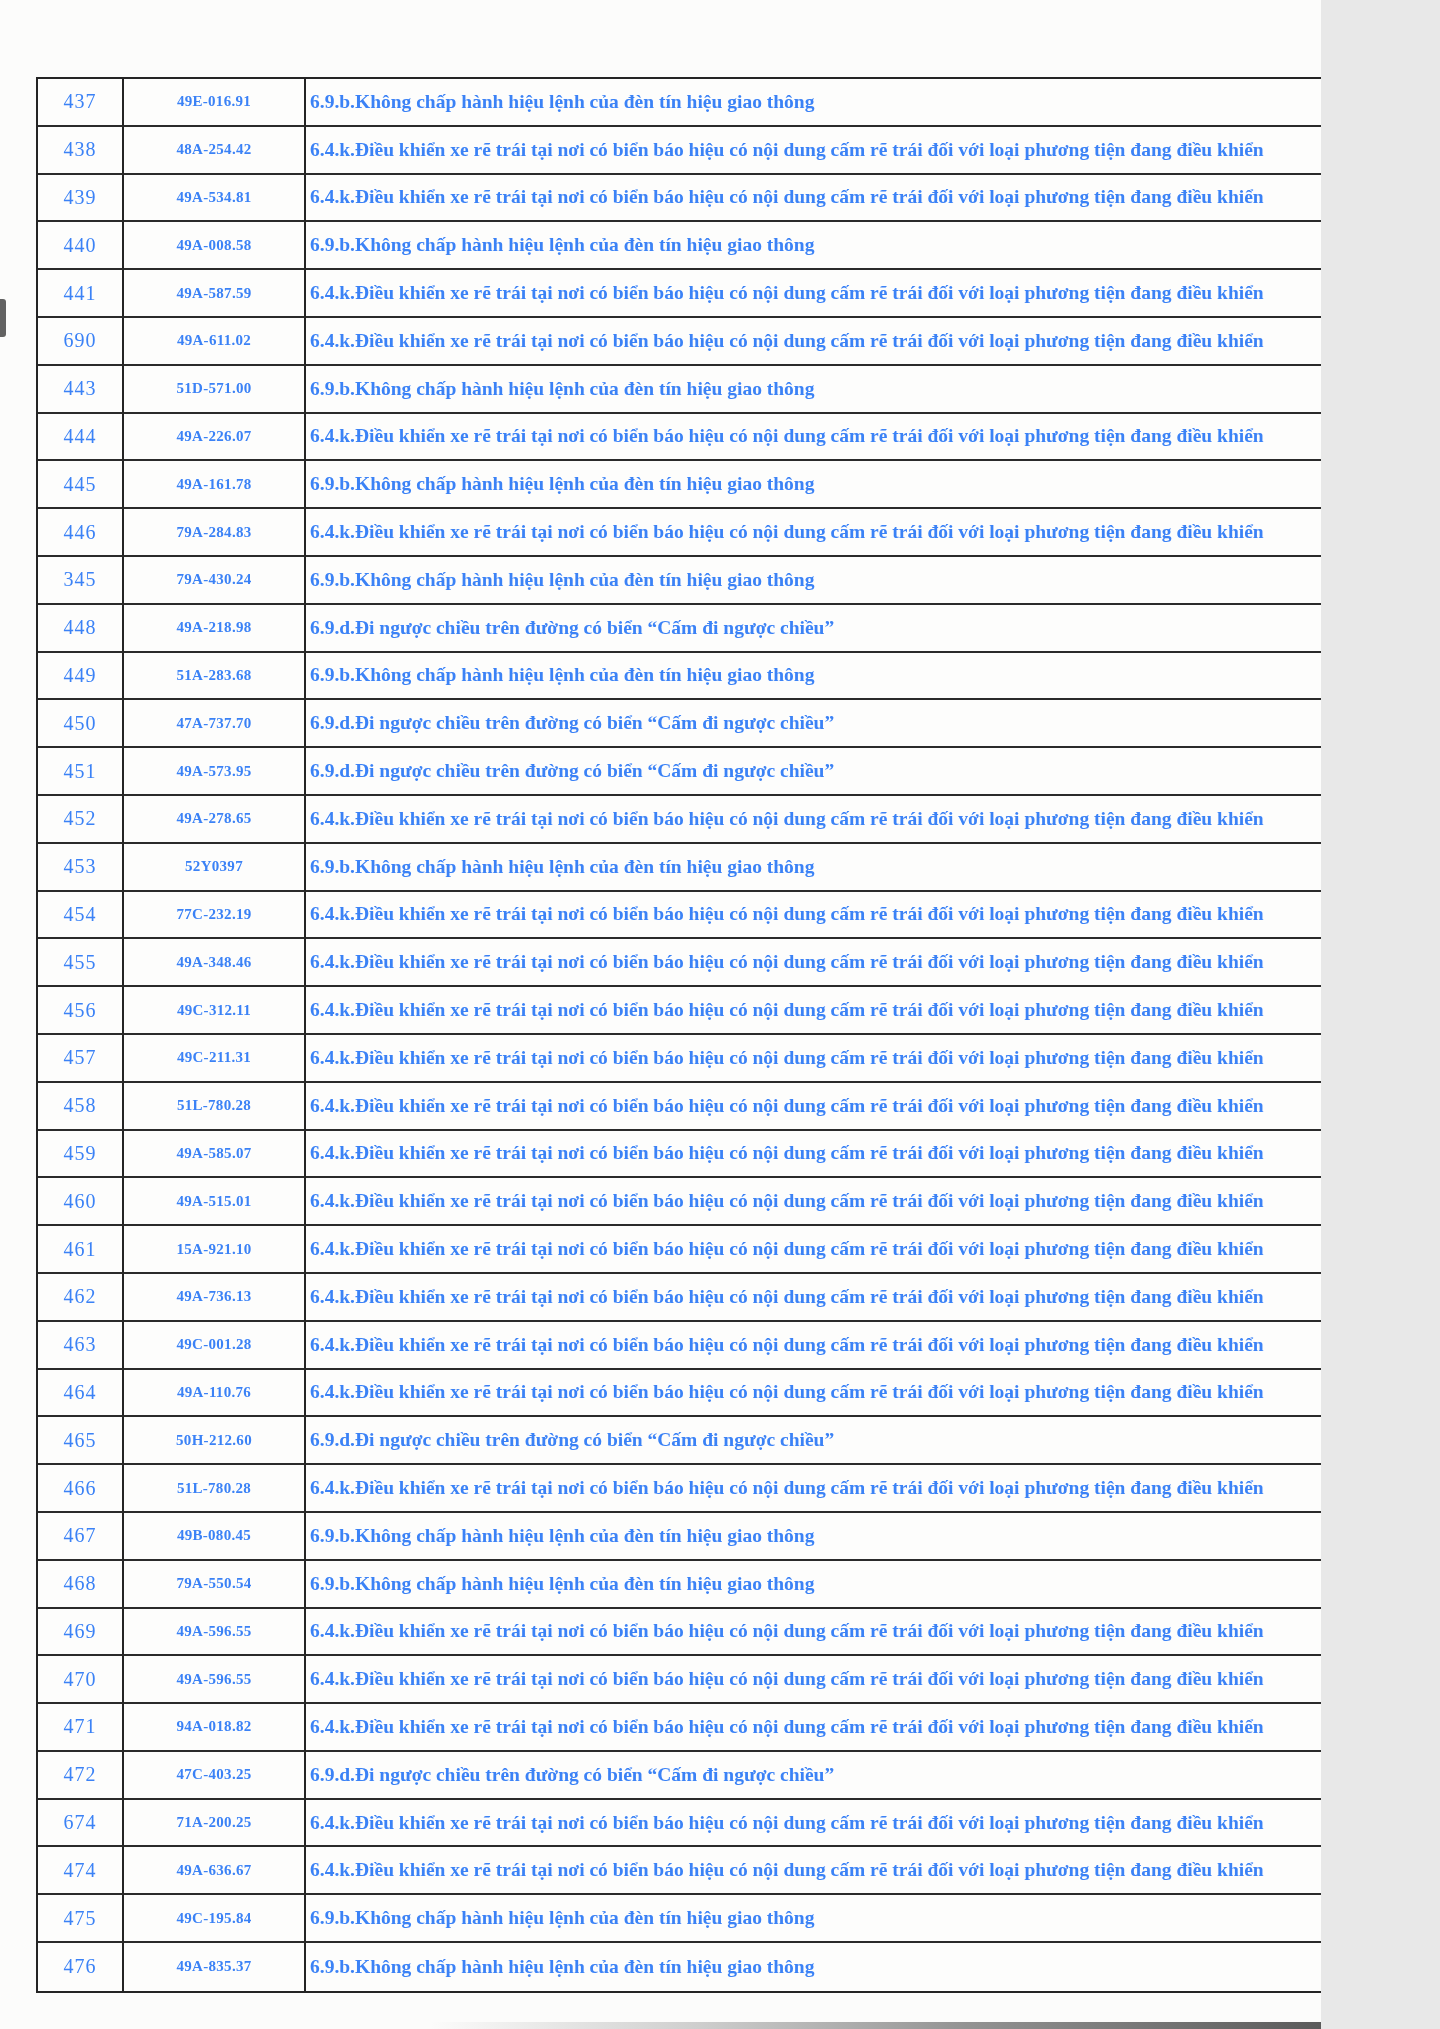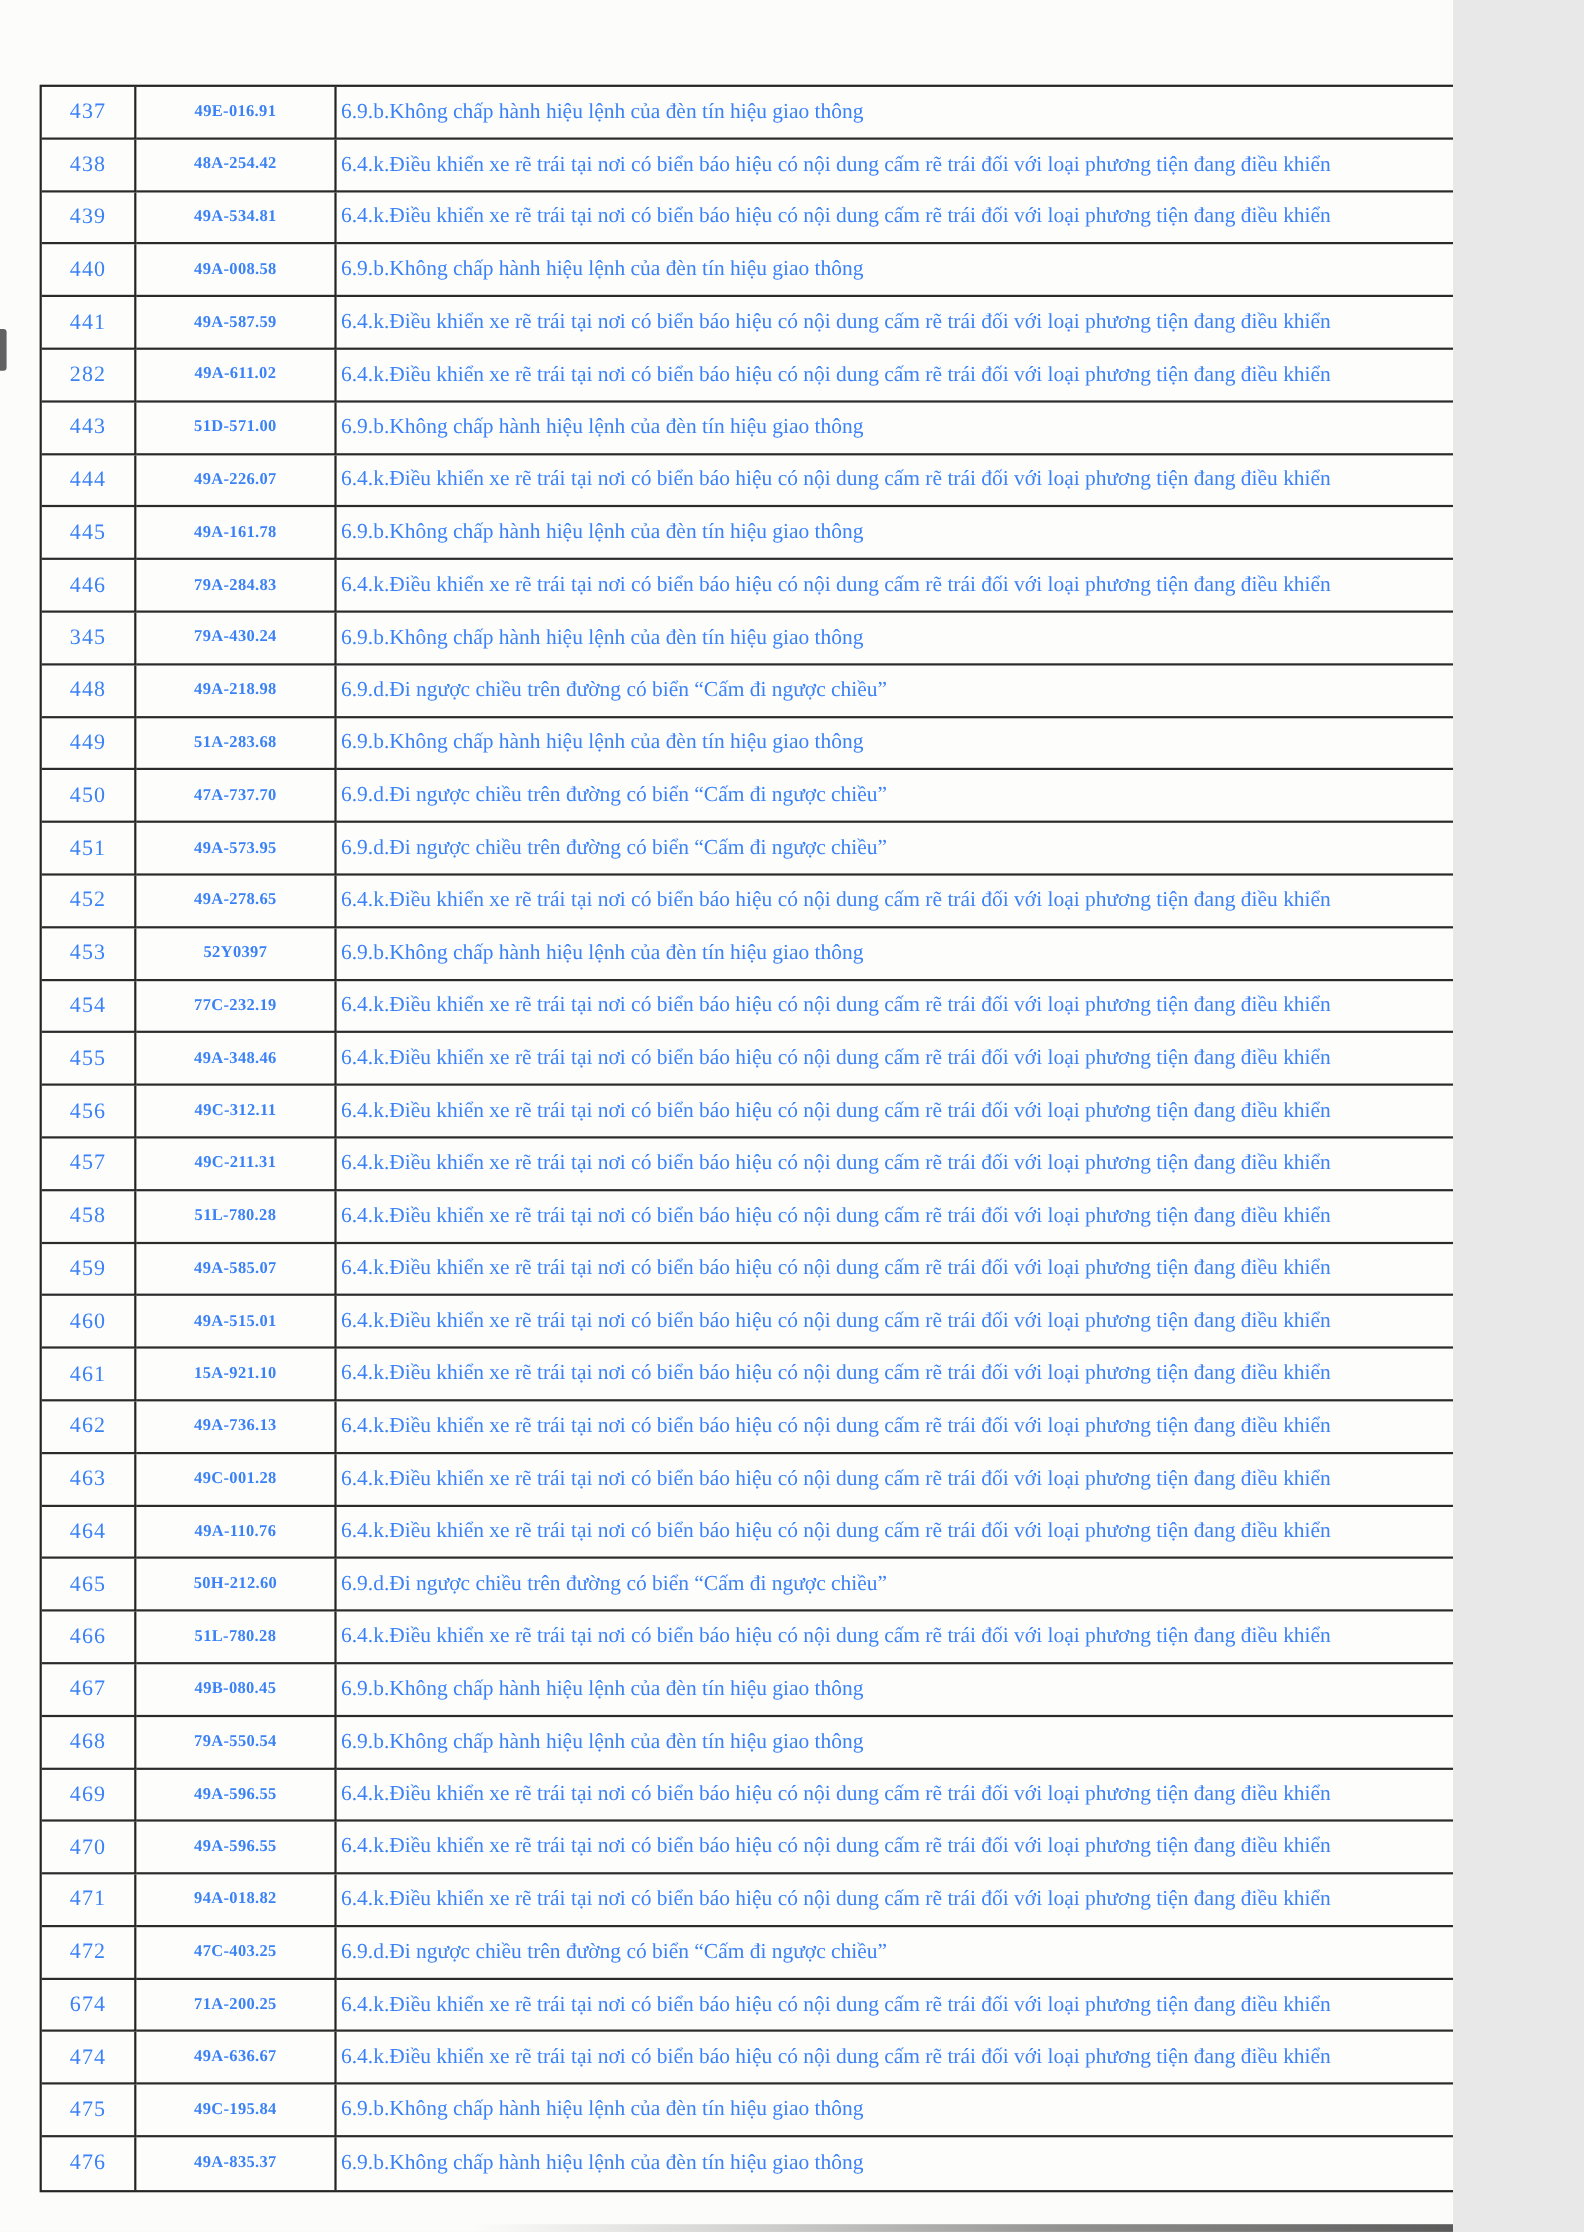--- a/index.html
+++ b/index.html
@@ -22,21 +22,21 @@
     border:2px solid #242424;
     background:#fdfdfc;
   }
   .cell {
     border-right:2px solid #242424;
     border-bottom:2px solid #2b2b2b;
     display:flex;
     align-items:center;
     overflow:hidden;
   }
-  .cell.last-col { border-right:none; }
+  .cell.last-col { border-right:none;font-weight:bold; }
   .cell.last-row { border-bottom:none; }
   .num-cell {
     justify-content:center;
     font-size:20px;
     letter-spacing:1px;
   }
   .plate-cell {
     justify-content:center;
     font-weight:bold;
     font-size:15px;
@@ -92,21 +92,21 @@
       <div class="cell viol-cell last-col">6.4.k.Điều khiển xe rẽ trái tại nơi có biển báo hiệu có nội dung cấm rẽ trái đối với loại phương tiện đang điều khiển</div>
       <div class="cell num-cell">439</div>
       <div class="cell plate-cell">49A-534.81</div>
       <div class="cell viol-cell last-col">6.4.k.Điều khiển xe rẽ trái tại nơi có biển báo hiệu có nội dung cấm rẽ trái đối với loại phương tiện đang điều khiển</div>
       <div class="cell num-cell">440</div>
       <div class="cell plate-cell">49A-008.58</div>
       <div class="cell viol-cell last-col">6.9.b.Không chấp hành hiệu lệnh của đèn tín hiệu giao thông</div>
       <div class="cell num-cell">441</div>
       <div class="cell plate-cell">49A-587.59</div>
       <div class="cell viol-cell last-col">6.4.k.Điều khiển xe rẽ trái tại nơi có biển báo hiệu có nội dung cấm rẽ trái đối với loại phương tiện đang điều khiển</div>
-      <div class="cell num-cell">282</div>
+      <div class="cell num-cell">690</div>
       <div class="cell plate-cell">49A-611.02</div>
       <div class="cell viol-cell last-col">6.4.k.Điều khiển xe rẽ trái tại nơi có biển báo hiệu có nội dung cấm rẽ trái đối với loại phương tiện đang điều khiển</div>
       <div class="cell num-cell">443</div>
       <div class="cell plate-cell">51D-571.00</div>
       <div class="cell viol-cell last-col">6.9.b.Không chấp hành hiệu lệnh của đèn tín hiệu giao thông</div>
       <div class="cell num-cell">444</div>
       <div class="cell plate-cell">49A-226.07</div>
       <div class="cell viol-cell last-col">6.4.k.Điều khiển xe rẽ trái tại nơi có biển báo hiệu có nội dung cấm rẽ trái đối với loại phương tiện đang điều khiển</div>
       <div class="cell num-cell">445</div>
       <div class="cell plate-cell">49A-161.78</div>

